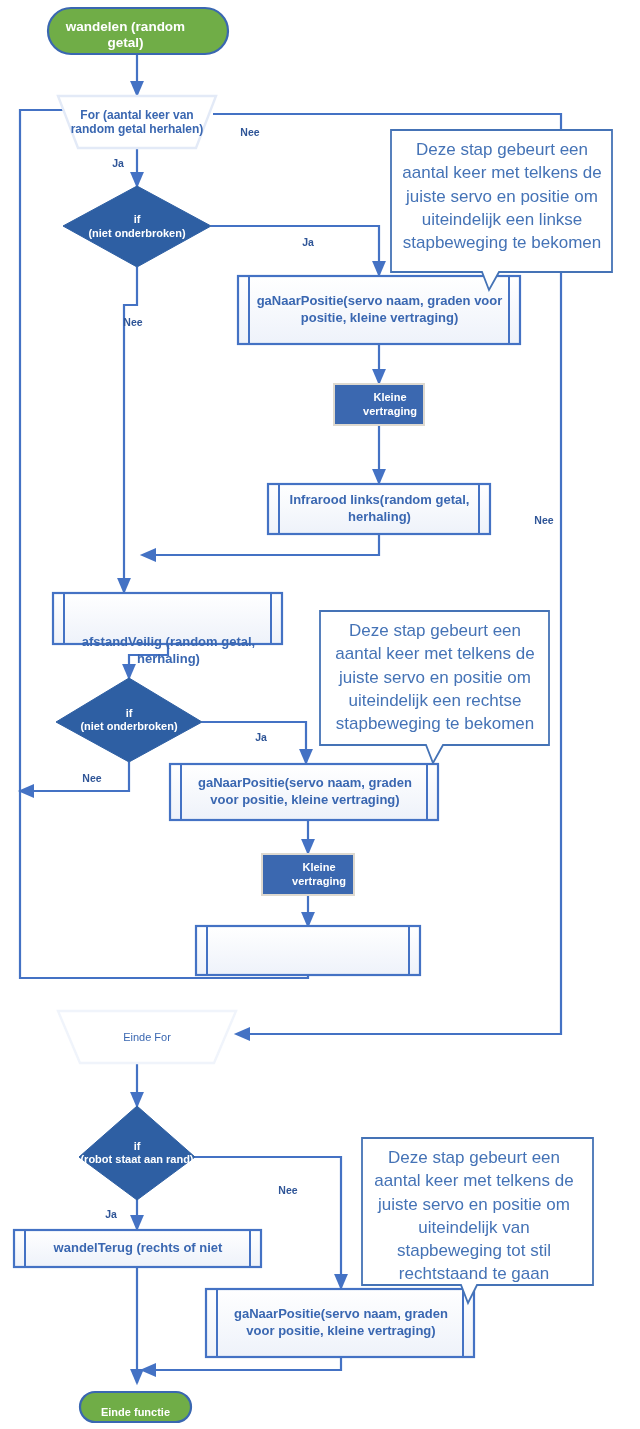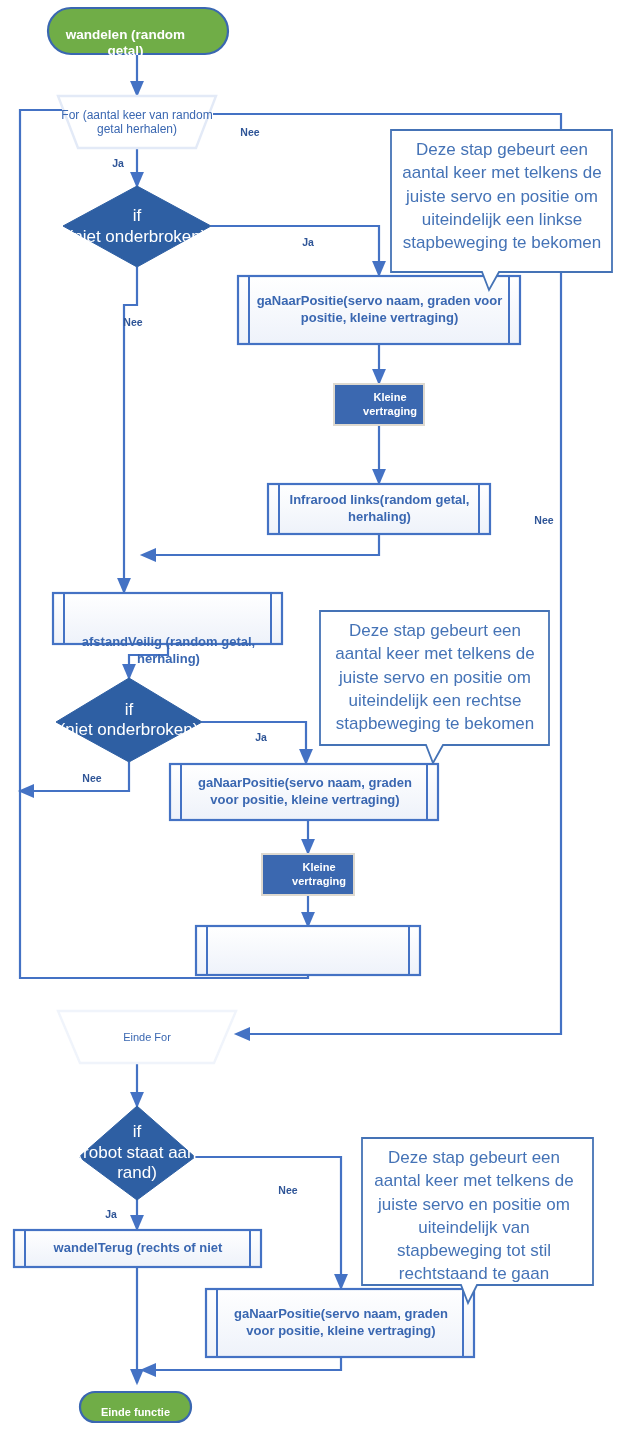--- a/index.html
+++ b/index.html
@@ -5,23 +5,23 @@
 <style>
   html,body{margin:0;padding:0;background:#ffffff;}
   body{width:640px;height:1429px;position:relative;
        font-family:"Liberation Sans",sans-serif;}
   #canvas{position:absolute;left:0;top:0;width:640px;height:1429px;}
   svg{position:absolute;left:0;top:0;width:640px;height:1429px;overflow:visible;}
   .nodetext{position:absolute;box-sizing:border-box;display:flex;
             align-items:center;justify-content:center;text-align:center;
             pointer-events:none;white-space:pre-line;}
   .t-start{color:#ffffff;font-weight:bold;font-size:13.5px;line-height:1.15;}
-  .t-loop{color:#3a67b1;font-weight:normal;font-size:12px;line-height:1.2;}
+  .t-loop{color:#3a67b1;font-weight:bold;font-size:12px;line-height:1.2;}
   .t-endfor{color:#3a67b1;font-weight:normal;font-size:11px;}
-  .t-dec{color:#ffffff;font-weight:normal;font-size:17px;line-height:1.2;}
+  .t-dec{color:#ffffff;font-weight:bold;font-size:11px;line-height:1.2;}
   .t-proc{color:#3a67b1;font-weight:bold;font-size:13px;line-height:1.3;}
   .t-delay{color:#ffffff;font-weight:bold;font-size:11px;line-height:1.25;padding-left:22px;}
   .t-note{color:#4573b6;font-size:17px;line-height:1.37;text-align:center;
           justify-content:flex-start;align-items:flex-start;}
   .t-edge{color:#2f5597;font-weight:bold;font-size:10.5px;}
 </style>
 </head>
 <body>
 
 <div id="canvas">
@@ -140,21 +140,21 @@
 
     <rect x="80" y="1392" width="111" height="30" rx="15" ry="15" fill="#70ad47" stroke="#3a67b1" stroke-width="2.2"></rect>
 
     <path d="M391,130 L612,130 L612,272 L499,272 L489,290 L482,272 L391,272 z" fill="#ffffff" stroke="#4573b6" stroke-width="1.8"></path>
 
     <path d="M320,611 L549,611 L549,745 L443,745 L433,763 L426,745 L320,745 z" fill="#ffffff" stroke="#4573b6" stroke-width="1.8"></path>
 
     <path d="M362,1138 L593,1138 L593,1285 L477,1285 L468,1303 L461,1285 L362,1285 z" fill="#ffffff" stroke="#4573b6" stroke-width="1.8"></path>
   </svg>
 
-  <div class="nodetext t-start" style="left:48px;top:20px;width:155px;height:46px;">wandelen (random getal)</div>
+  <div class="nodetext t-start" style="left:48px;top:12px;width:155px;height:46px;">wandelen (random getal)</div>
 
   <div class="nodetext t-loop" style="left:58px;top:100px;width:158px;height:44px;">For (aantal keer van random getal herhalen)</div>
 
   <div class="nodetext t-dec" style="left:63px;top:186px;width:148px;height:81px;">if
 (niet onderbroken)</div>
 
   <div class="nodetext t-proc" style="left:252px;top:276px;width:255px;height:68px;">gaNaarPositie(servo naam, graden voor positie, kleine vertraging)</div>
 
   <div class="nodetext t-delay" style="left:334px;top:384px;width:90px;height:41px;">Kleine vertraging</div>
 

